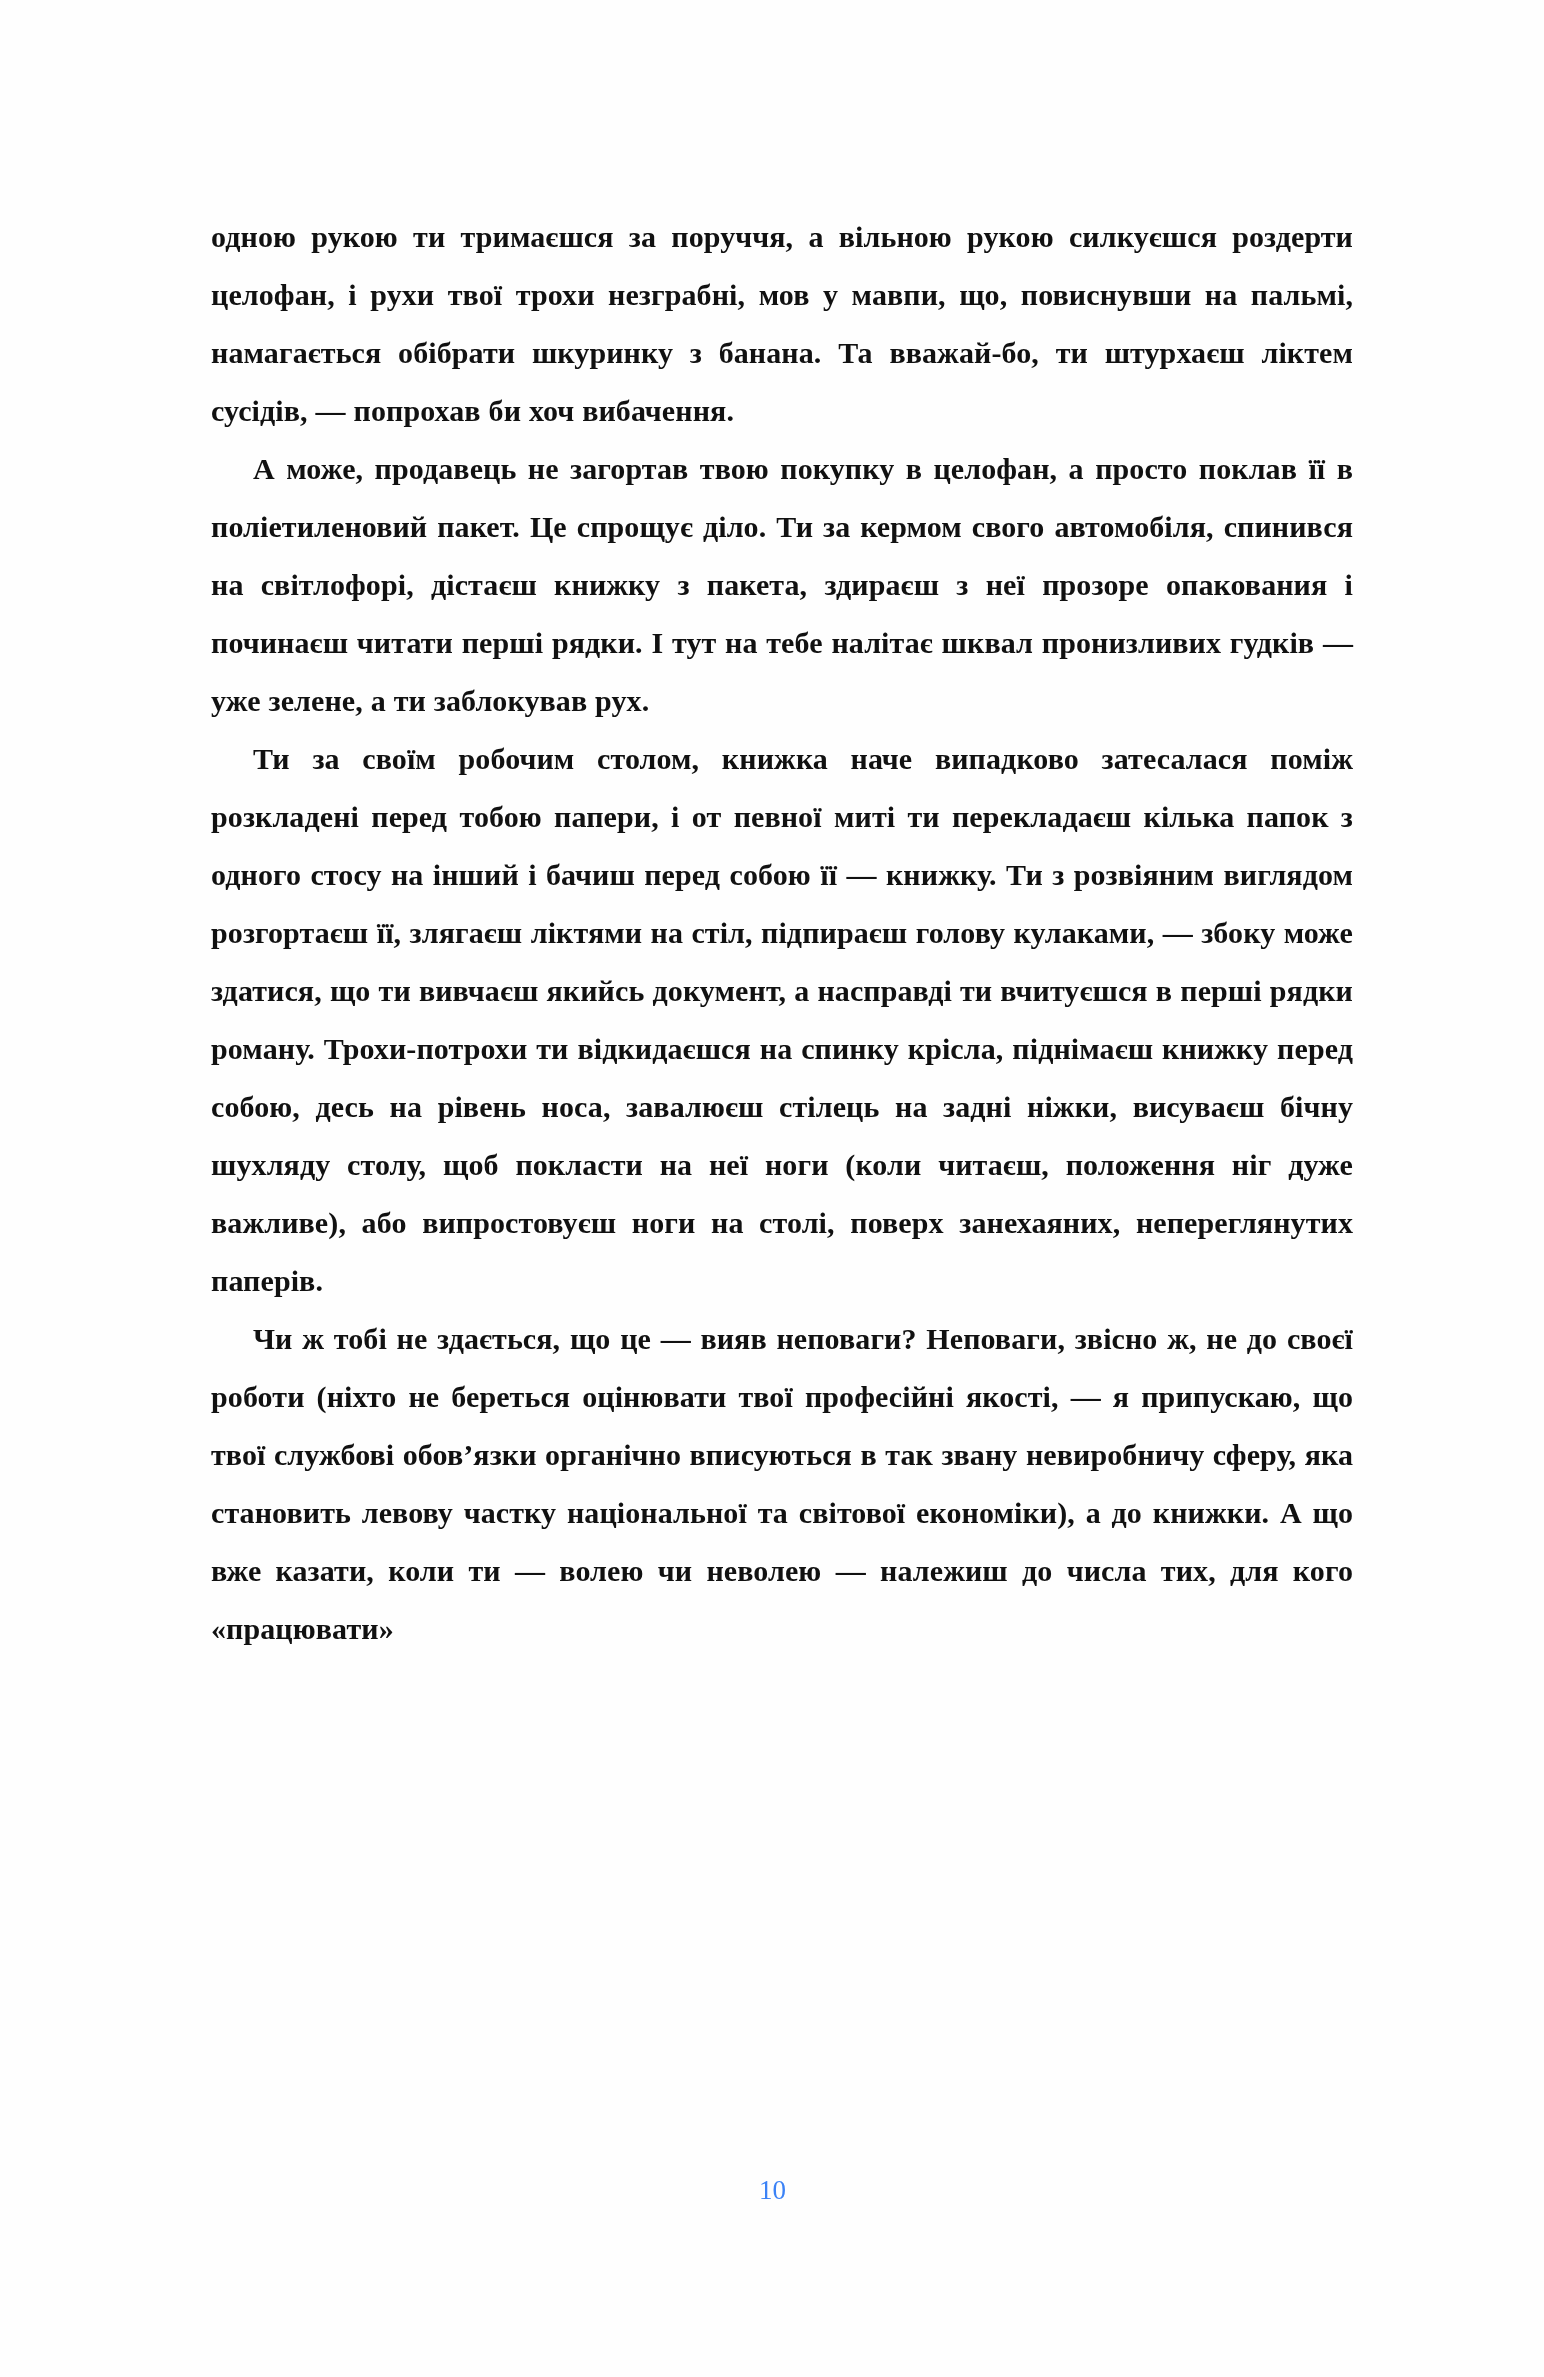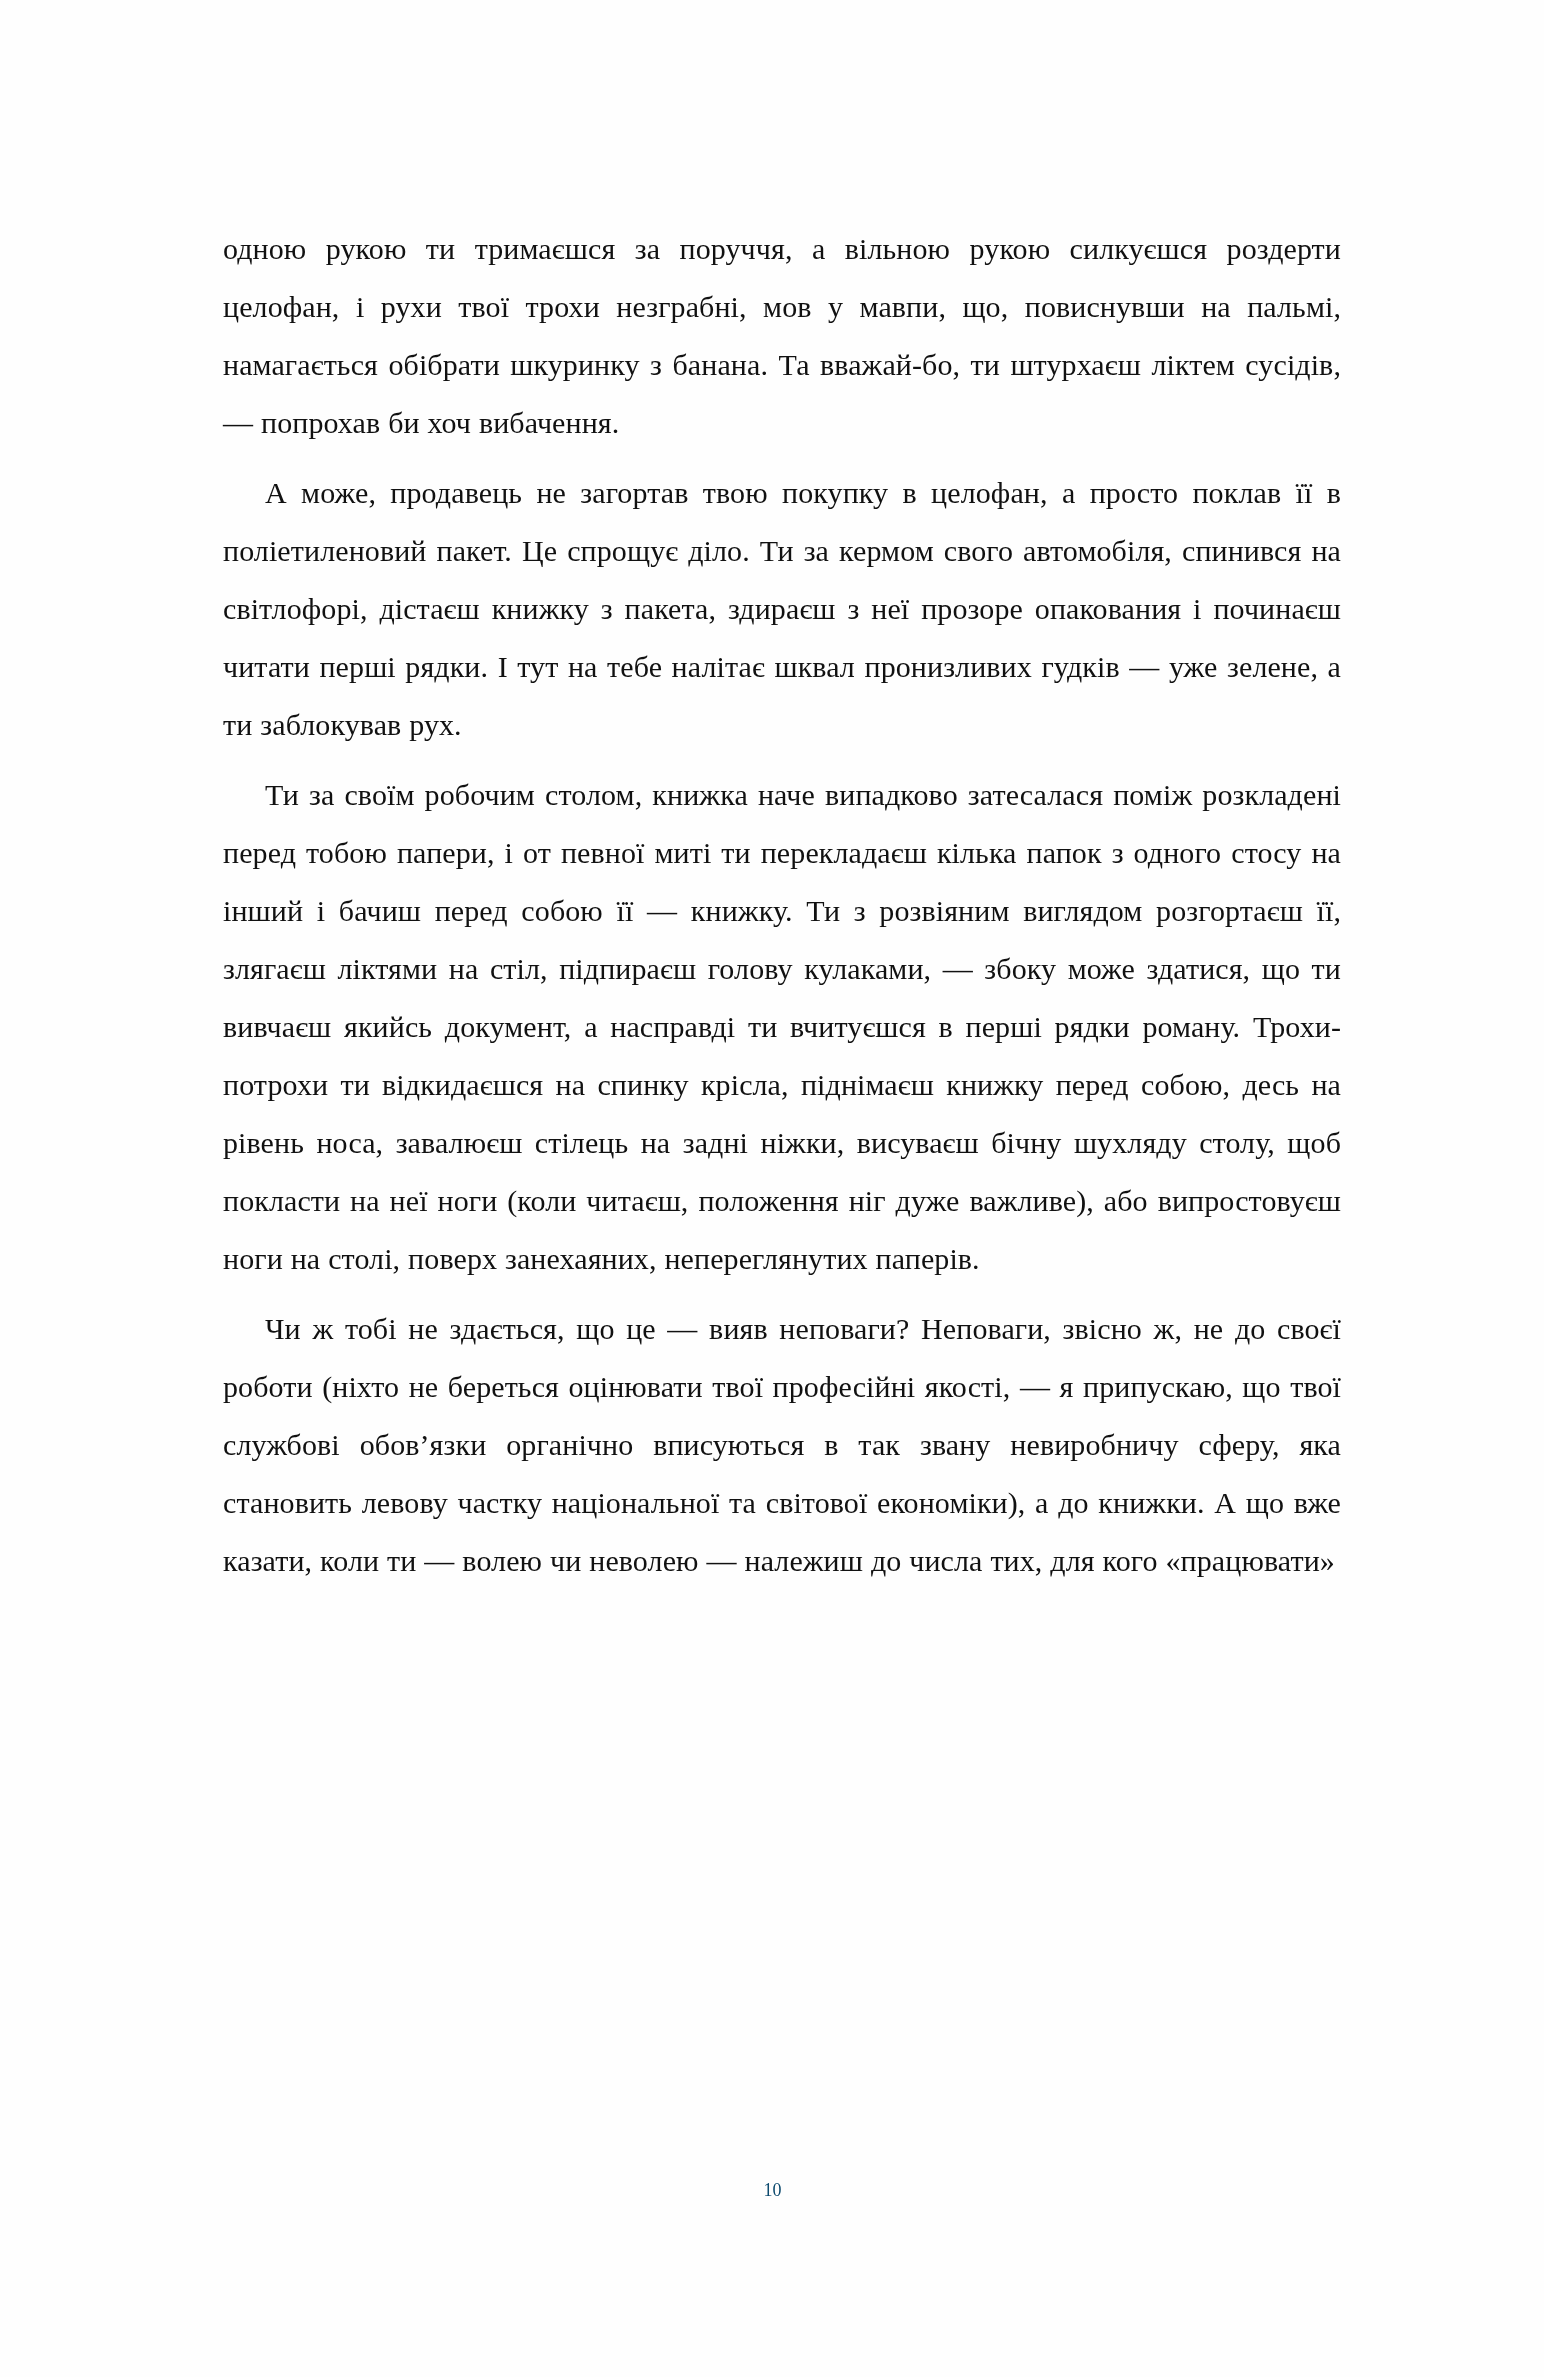--- a/index.html
+++ b/index.html
@@ -32,42 +32,43 @@
     font-size: 30px;
     line-height: 58px;
     text-align: justify;
     text-justify: inter-word;
     letter-spacing: 0.1px;
     word-spacing: 0.3px;
     hyphens: manual;
   }
 
   .text-block p {
-    margin: 12px;
+    margin: 0;
     padding: 0;
     text-indent: 0;
+    font-weight: bold;
   }
 
   .text-block p.indented {
     text-indent: 42px;
   }
 
   .text-block p:last-child {
     text-align: justify;
   }
 
   .page-number {
     position: absolute;
     left: 0;
     right: 0;
     top: 2174px;
     text-align: center;
-    font-size: 18px;
+    font-size: 27px;
     line-height: 32px;
-    color: #0c4a6e;
+    color: #3b82f6;
     font-family: "Liberation Serif", "DejaVu Serif", serif;
   }
 </style>
 </head>
 <body>
 
 <div class="page">
 
   <div class="text-block">
     <p>одною рукою ти тримаєшся за поруччя, а вільною рукою силкуєшся роздерти целофан, і рухи твої трохи незграб­ні, мов у мавпи, що, повиснувши на пальмі, намагається обібрати шкуринку з банана. Та вважай-бо, ти штурхаєш ліктем сусідів, — попрохав би хоч вибачення.</p>

